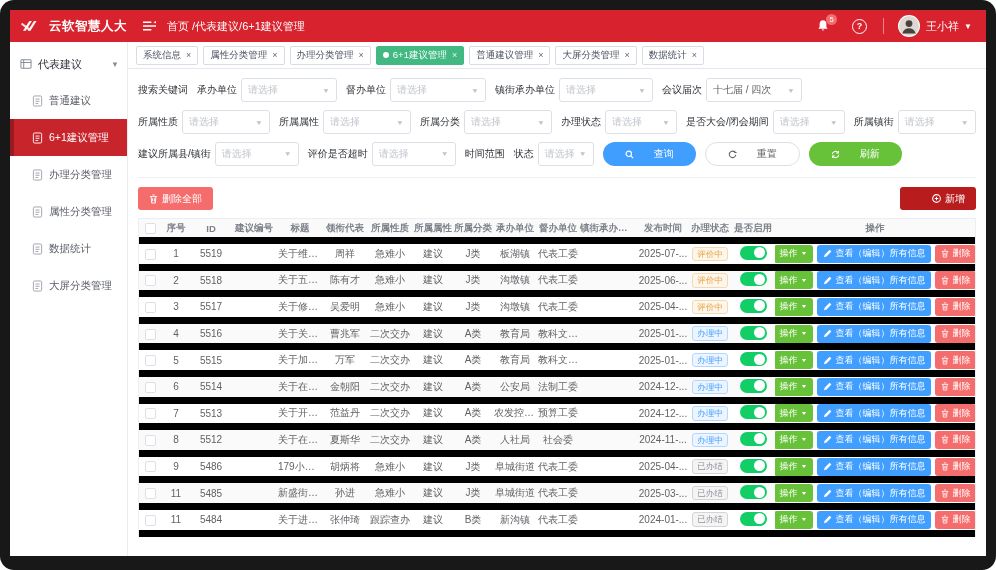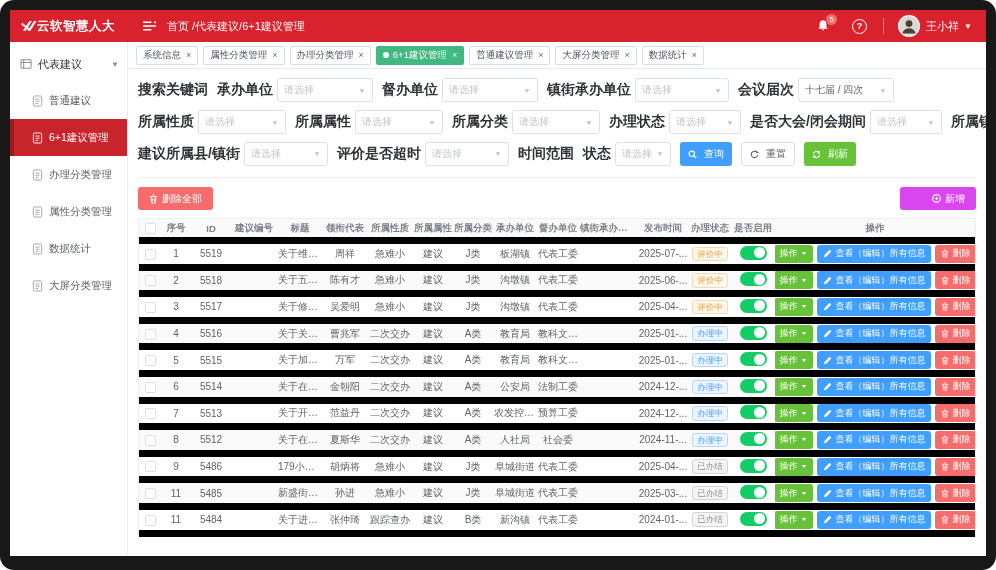--- a/index.html
+++ b/index.html
@@ -2,21 +2,21 @@
 <html><head>
 <meta charset="utf-8">
 <style>
   * { box-sizing: border-box; margin: 0; padding: 0; }
   html,body { width:996px; height:570px; background:#fff; font-family:"Liberation Sans","DejaVu Sans",sans-serif; }
   .frame { position:absolute; left:0; top:0; width:996px; height:570px; background:#181818; border-radius:14px; overflow:hidden; }
   .screen { position:absolute; left:10px; top:10px; right:10px; bottom:14px; background:#fff; overflow:hidden; display:flex; flex-direction:column; }
 
   
   .hdr { height:32px; background:#d8232e; display:flex; align-items:center; color:#fff; flex:0 0 auto; }
-  .logo { width:118px; display:flex; align-items:center; gap:0; padding-left:10px; flex:0 0 auto; }
+  .logo { width:118px; display:flex; align-items:center; gap:12px; padding-left:10px; flex:0 0 auto; }
   .logo-txt { font-size:12.5px; font-weight:700; letter-spacing:.5px; white-space:nowrap; }
   .hb { margin-left:14px; display:flex; align-items:center; cursor:pointer; }
   .crumb { font-size:11px; margin-left:10px; white-space:nowrap; }
   .hdr .sp { flex:1; }
   .bell { position:relative; margin-right:22px; cursor:pointer; display:flex; }
   .badge { position:absolute; top:-5px; right:-7px; background:#f56c6c; color:#fff; font-size:7.5px; min-width:11px; height:11px; border-radius:6px; display:flex; align-items:center; justify-content:center; padding:0 2px; }
   .help { width:15px; height:15px; border:1.2px solid #fff; border-radius:50%; font-size:9px; font-weight:700; display:flex; align-items:center; justify-content:center; margin-right:16px; cursor:pointer; }
   .hdiv { width:1px; height:16px; background:rgba(255,255,255,.45); margin-right:14px; }
   .ava { width:22px; height:22px; border-radius:50%; background:#fff; padding:1px; margin-right:6px; cursor:pointer; overflow:hidden; }
   .uname { font-size:11px; margin-right:5px; cursor:pointer; }
@@ -39,36 +39,36 @@
   .tag .dot { display:none; }
   .tag.active { background:#42b983; border-color:#42b983; color:#fff; }
   .tag.active .dot { display:inline-block; width:6px; height:6px; background:#fff; border-radius:50%; margin-right:4px; }
   .t-x { margin-left:5px; font-size:9px; line-height:1; opacity:.85; }
 
   
   .content { flex:1; padding:9px 10px 0 10px; overflow:hidden; }
   .filters { border-bottom:1px solid #eef0f4; padding-bottom:3px; }
   .f-row { display:flex; align-items:center; gap:9px; margin-bottom:8px; flex-wrap:nowrap; }
   .field { display:flex; align-items:center; gap:4px; flex:0 0 auto; }
-  .f-lbl { font-size:14px; font-weight:700; color:#2f3338; white-space:nowrap; }
+  .f-lbl { font-size:10px; font-weight:400; color:#2f3338; white-space:nowrap; }
   .ctl { height:24px; border:1px solid #dcdfe6; border-radius:3px; background:#fff; display:flex; align-items:center; padding:0 6px; font-size:10px; color:#c0c4cc; }
   .ctl .val { color:#606266; }
   .ctl .ph { color:#c0c4cc; }
   .ctl .car { margin-left:auto; color:#c0c4cc; font-size:8px; transform:scaleY(.8); }
   .ctl.date .sep { color:#606266; margin:0 8px; font-weight:600; }
   .ctl.date .ico { color:#c0c4cc; display:flex; margin-right:5px; }
-  .fbtn { height:24px; border:none; border-radius:3px; font-size:10px; padding:0 8px; display:inline-flex; align-items:center; gap:7px; cursor:pointer; font-family:inherit; }
+  .fbtn { height:24px; border:none; border-radius:12px; font-size:10px; padding:0 22px; display:inline-flex; align-items:center; gap:20px; cursor:pointer; font-family:inherit; }
   .fbtn.primary { background:#409eff; color:#fff; }
   .fbtn.plain { background:#fff; color:#606266; border:1px solid #dcdfe6; }
   .fbtn.success { background:#67c23a; color:#fff; }
 
   .toolbar { display:flex; gap:1px; margin:9px 0 8px 0;justify-content:space-between; }
   .tbtn { height:23px; border:none; border-radius:3px; font-size:10px; padding:0 11px; display:inline-flex; align-items:center; gap:4px; color:#fff; cursor:pointer; font-family:inherit; }
   .tbtn.danger { background:#f56c6c; }
-  .tbtn.primary { background:#d946ef;padding-left:32px; }
+  .tbtn.primary { background:#b91c1c;padding-left:32px; }
 
   
   .tbl { border:1px solid #ebeef5; border-bottom:none; font-size:10px; color:#606266; }
   .thead,.tr { display:grid; grid-template-columns:22px 30px 40px 46px 46px 44px 46px 40px 40px 44px 42px 58px 52px 42px 44px minmax(0,1fr); align-items:center; border-bottom:7px solid #000000; }
   .thead { background:#fafafa; height:25px; color:#7d828a; font-weight:700; font-size:9.5px; }
   .tr { height:26.6px; background:#fff; }
   .tr:nth-child(even) { background:#fafafa; }
   .td,.th { text-align:center; overflow:hidden; white-space:nowrap; text-overflow:ellipsis; padding:0 1px; }
   .cb { width:11px; height:11px; border:1px solid #dcdfe6; border-radius:2px; background:#fff; display:inline-block; vertical-align:middle; cursor:pointer; }
   .bdg { display:inline-block; font-size:8.5px; padding:2px 4px; border-radius:3px; border:1px solid; line-height:1; }

